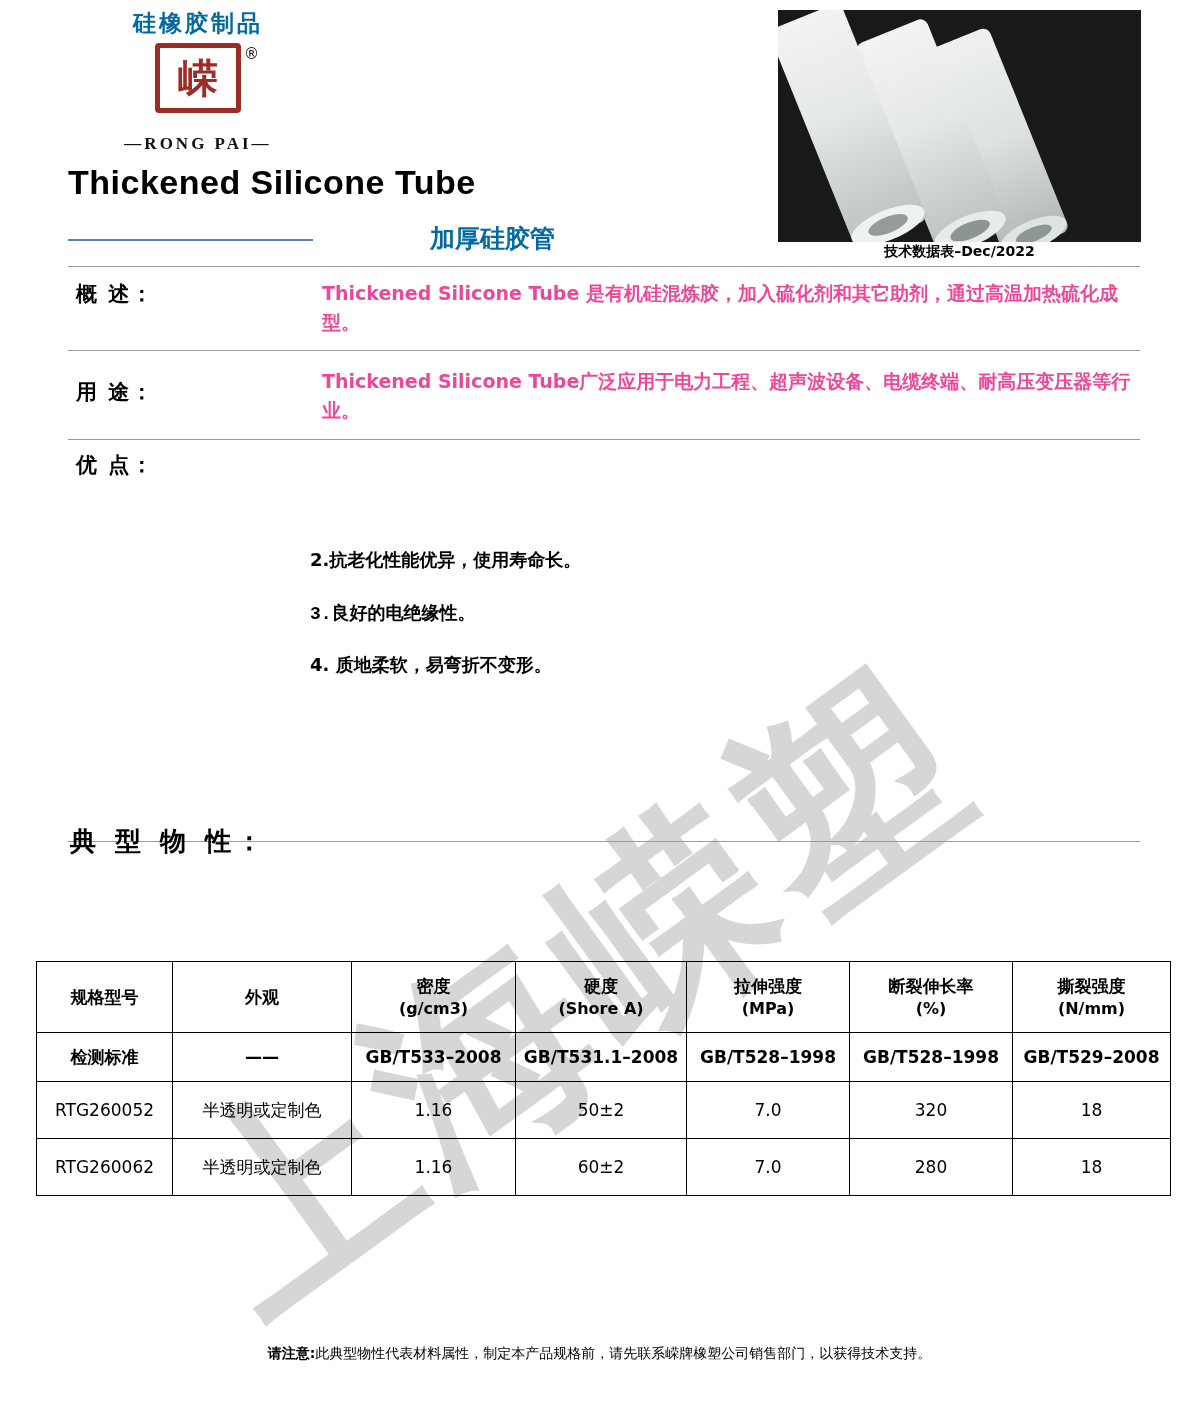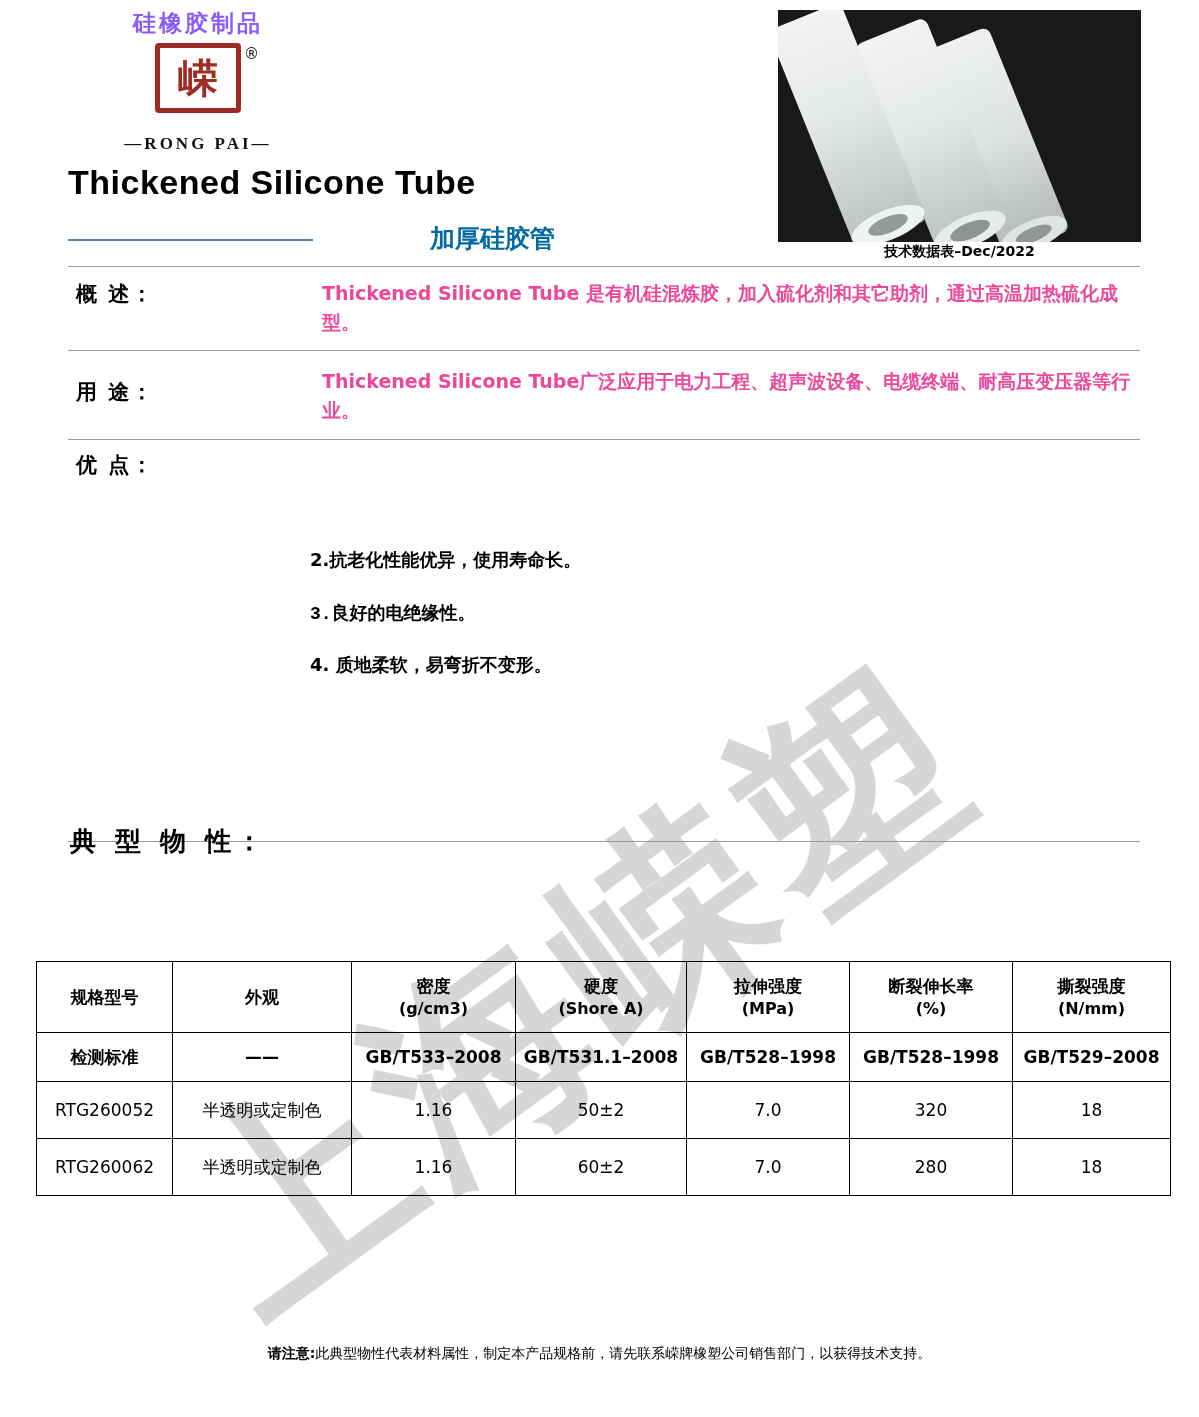--- a/index.html
+++ b/index.html
@@ -57,21 +57,21 @@
     left: 68px;
     top: 8px;
     width: 260px;
     text-align: center;
   }
   .logo-top {
     font-family: "DejaVu Sans", sans-serif;
     font-size: 23px;
     font-weight: bold;
     letter-spacing: 3px;
-    color: #8b5cf6;
+    color: #0369a1;
   }
   .logo-mark {
     position: relative;
     margin-top: 2px;
     height: 74px;
   }
   .logo-seal {
     position: absolute;
     left: 50%;
     transform: translateX(-50%);

